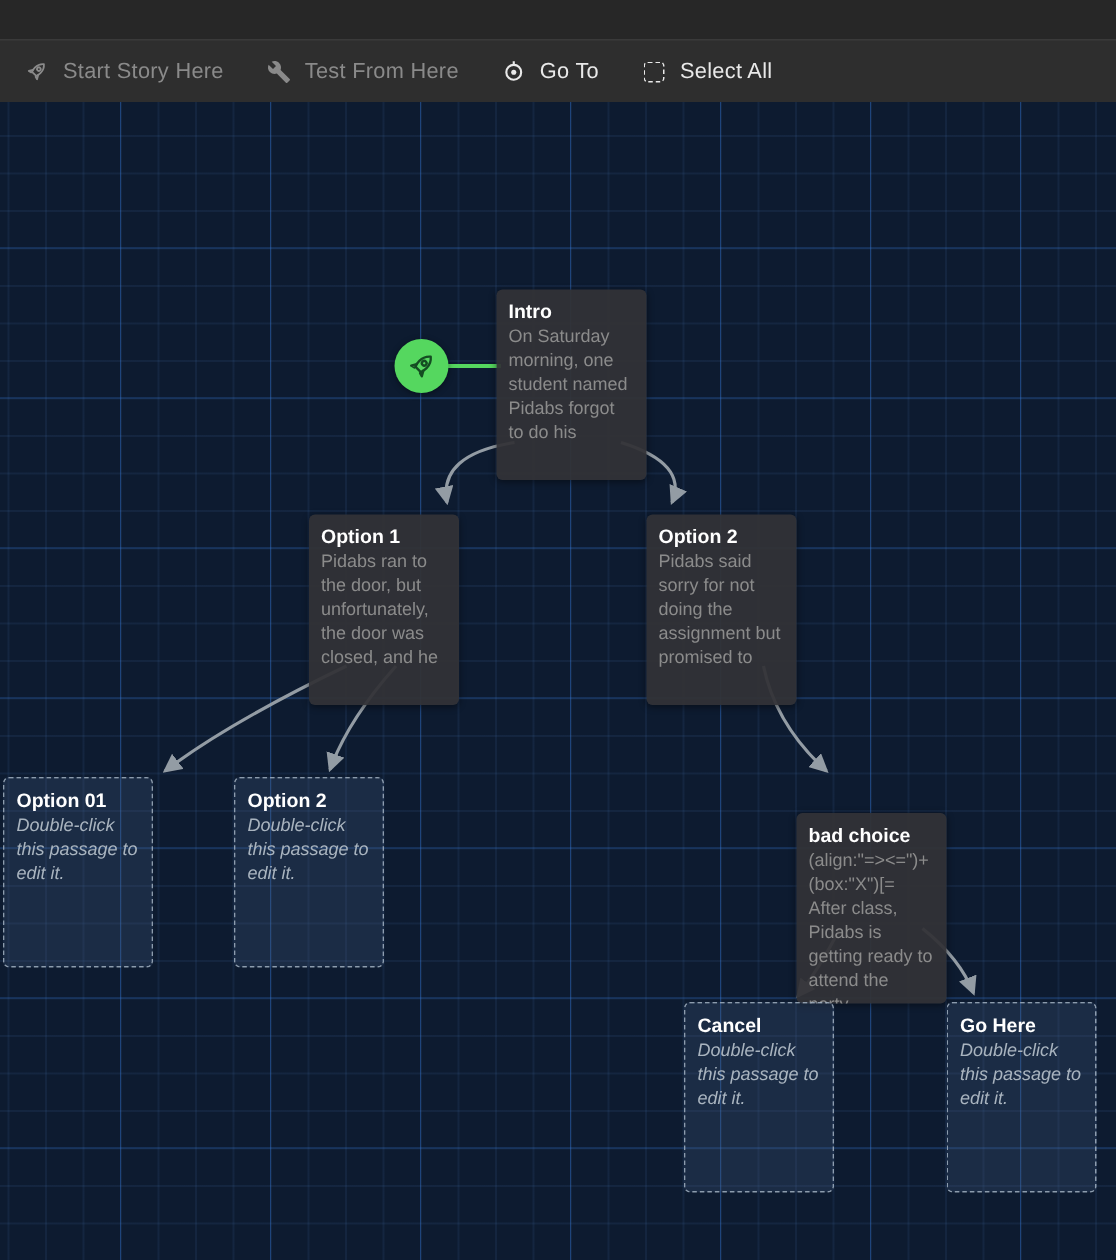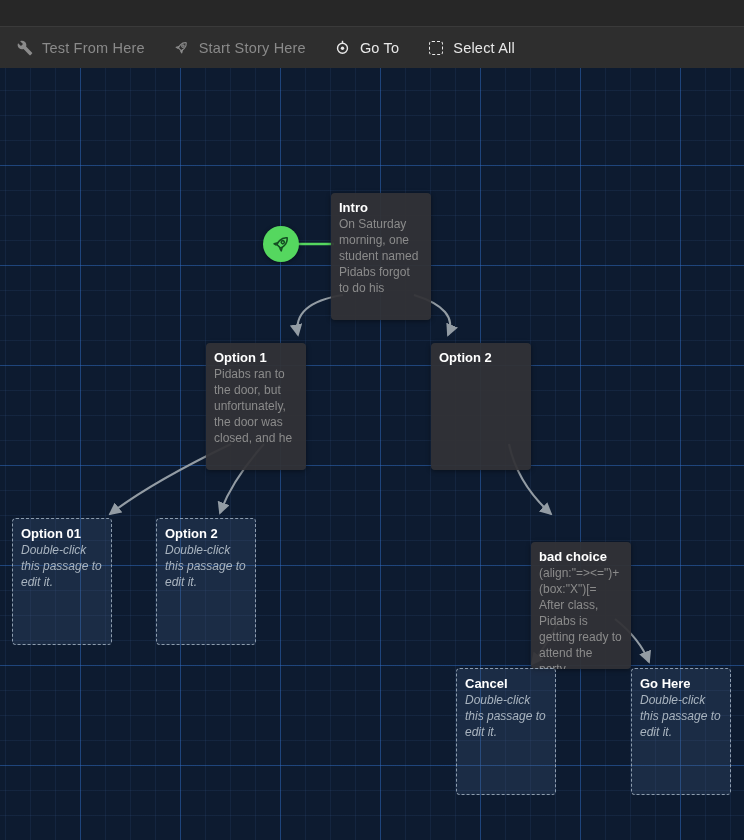--- a/index.html
+++ b/index.html
@@ -83,38 +83,38 @@
   }
 </style>
 </head>
 <body>
 
 <div class="topbar"></div>
 
 <div class="toolbar" id="toolbar">
   <button class="tb-btn disabled">
     <span class="tb-icon">
-      <svg width="16" height="16" viewBox="0 0 24 24">
-          <path fill="currentColor" d="M22.7 19l-9.1-9.1c.9-2.3.4-5-1.5-6.9-2-2-5-2.4-7.4-1.3L9 6 6 9 1.6 4.7C.4 7.1.9 10.1 2.9 12.1c1.9 1.9 4.6 2.4 6.9 1.5l9.1 9.1c.4.4 1 .4 1.4 0l2.3-2.3c.5-.4.5-1.1.1-1.4z"></path>
-        </svg>
-    </span>
-    <span>Test From Here</span>
-  </button>
-
-  <button class="tb-btn disabled">
-    <span class="tb-icon">
       <svg width="17" height="17" viewBox="0 0 24 24">
           <g transform="rotate(45 12 12)" fill="none" stroke="currentColor" stroke-width="1.7" stroke-linejoin="round" stroke-linecap="round">
             <path d="M12 2.5c2.3 1.9 3.7 4.7 3.7 8 0 1.9-.3 3.5-.9 5h-5.6c-.6-1.5-.9-3.1-.9-5 0-3.3 1.4-6.1 3.7-8z"></path>
             <circle cx="12" cy="9.2" r="1.7"></circle>
             <path d="M8.6 13.5l-2.1 3.6 2.6-.7M15.4 13.5l2.1 3.6-2.6-.7"></path>
           </g>
         </svg>
     </span>
     <span>Start Story Here</span>
+  </button>
+
+  <button class="tb-btn disabled">
+    <span class="tb-icon">
+      <svg width="16" height="16" viewBox="0 0 24 24">
+          <path fill="currentColor" d="M22.7 19l-9.1-9.1c.9-2.3.4-5-1.5-6.9-2-2-5-2.4-7.4-1.3L9 6 6 9 1.6 4.7C.4 7.1.9 10.1 2.9 12.1c1.9 1.9 4.6 2.4 6.9 1.5l9.1 9.1c.4.4 1 .4 1.4 0l2.3-2.3c.5-.4.5-1.1.1-1.4z"></path>
+        </svg>
+    </span>
+    <span>Test From Here</span>
   </button>
 
   <button class="tb-btn">
     <span class="tb-icon">
       <svg width="17" height="17" viewBox="0 0 24 24" fill="none" stroke="currentColor" stroke-width="2">
           <circle cx="12" cy="13" r="7"></circle>
           <circle cx="12" cy="13" r="2.4" fill="currentColor" stroke="none"></circle>
           <line x1="12" y1="2.5" x2="12" y2="6.5"></line>
         </svg>
     </span>
@@ -157,22 +157,23 @@
 <div class="passage filled" style="left: 331px; top: 125px;">
       <div class="p-title">Intro</div>
       <div class="p-excerpt">On Saturday morning, one student named Pidabs forgot to do his</div>
     </div>
     <div class="passage filled" style="left: 206px; top: 275px;">
       <div class="p-title">Option 1</div>
       <div class="p-excerpt">Pidabs ran to the door, but unfortunately, the door was closed, and he</div>
     </div>
     <div class="passage filled" style="left: 431px; top: 275px;">
       <div class="p-title">Option 2</div>
+      <div class="p-excerpt">Pidabs said sorry for not doing the assignment but promised to</div>
     </div>
-    <div class="passage empty" style="left: 12px; top: 450px;">
+    <div class="passage empty" style="left: 2px; top: 450px;">
       <div class="p-title">Option 01</div>
       <div class="p-excerpt">Double-click this passage to edit it.</div>
     </div>
     <div class="passage empty" style="left: 156px; top: 450px;">
       <div class="p-title">Option 2</div>
       <div class="p-excerpt">Double-click this passage to edit it.</div>
     </div>
     <div class="passage filled" style="left: 531px; top: 474px;">
       <div class="p-title">bad choice</div>
       <div class="p-excerpt">(align:"=&gt;&lt;=")+ (box:"X")[= After class, Pidabs is getting ready to attend the party.</div>

